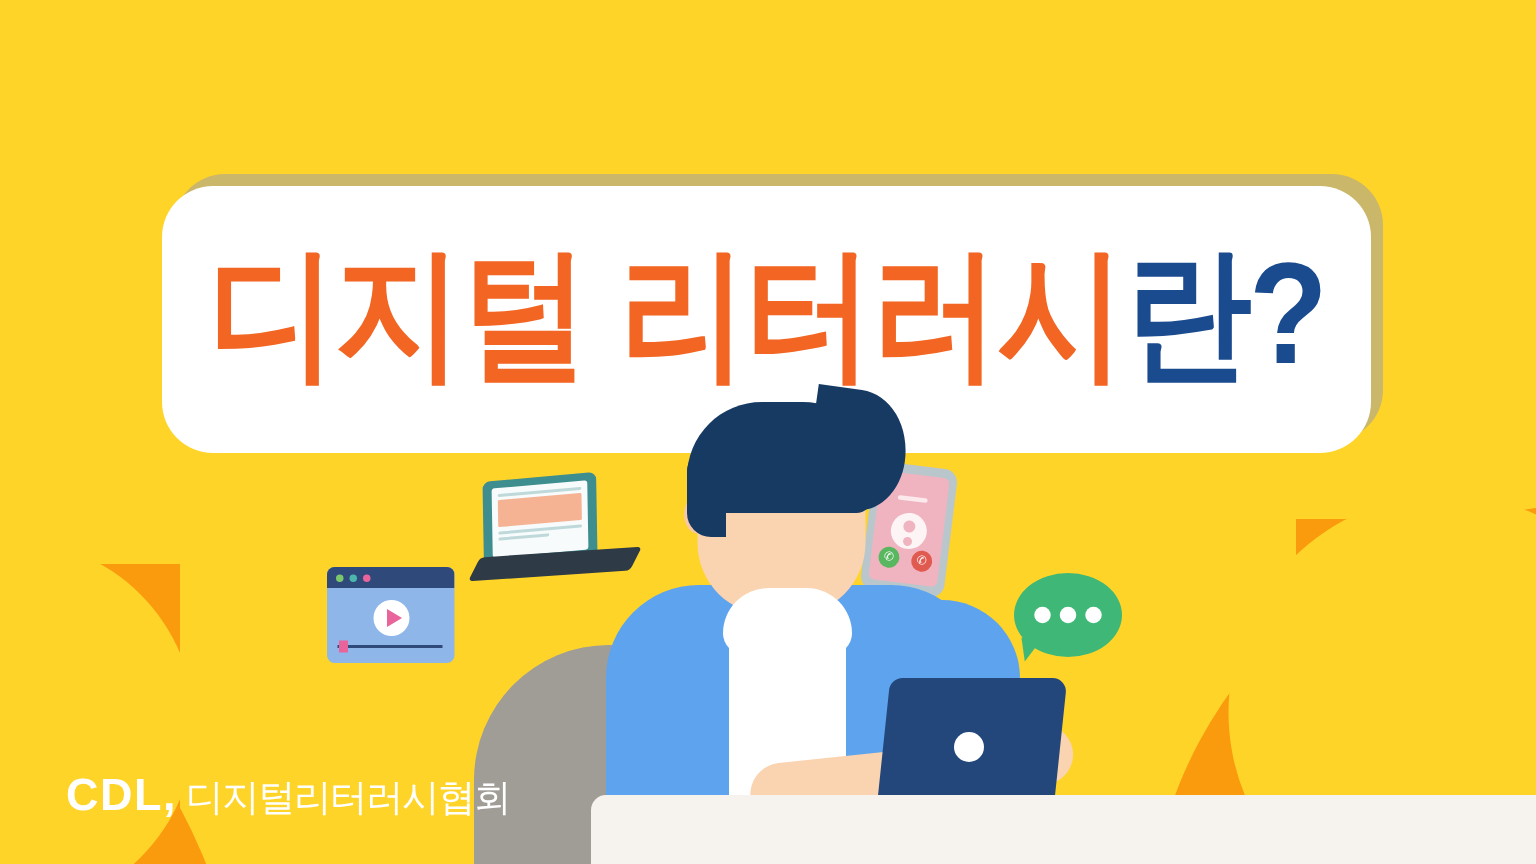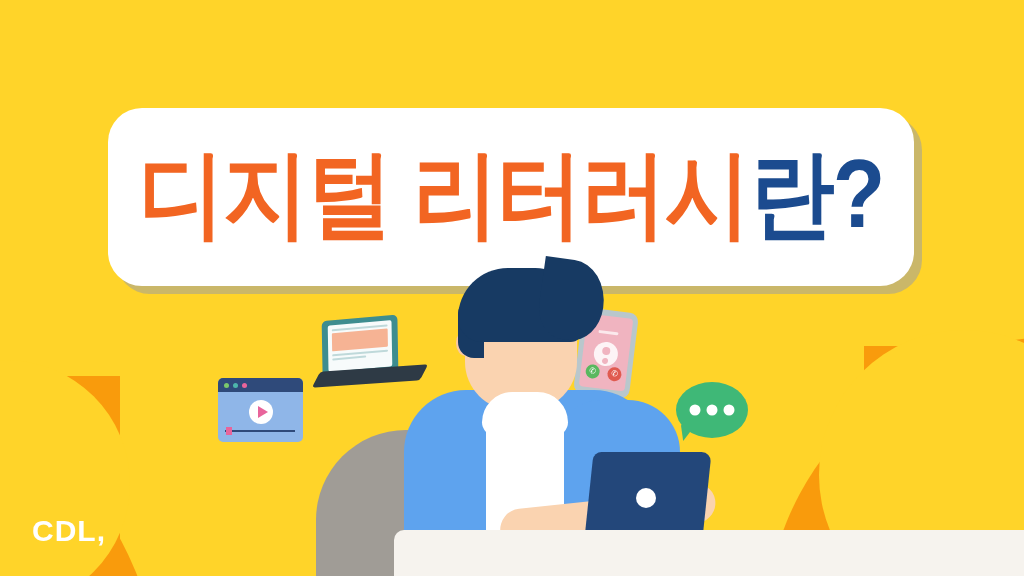--- a/index.html
+++ b/index.html
@@ -100,21 +100,21 @@
     width: 806px;
     height: 178px;
     background: #9E9E9E;
     opacity: 0.55;
     border-radius: 34px;
     z-index: 8;
   }
   .title-card {
     position: absolute;
     left: 108px;
-    top: 108px;
+    top: 124px;
     width: 806px;
     height: 178px;
     background: #FFFFFF;
     border-radius: 34px;
     z-index: 9;
     display: flex;
     align-items: center;
     justify-content: center;
   }
   .main-title {
@@ -505,21 +505,21 @@
   }
   .chat-dot {
     width: 11px; height: 11px;
     background: #FFFFFF;
     border-radius: 50%;
   }
 
   
   .logo {
     position: absolute;
-    left: 32px;
+    left: 44px;
     bottom: 28px;
     z-index: 50;
     display: flex;
     align-items: baseline;
     gap: 6px;
     color: #FFFFFF;
   }
   .logo-mark {
     font-size: 30px;
     font-weight: bold;
@@ -602,15 +602,16 @@
   <div class="illus arm-right"></div>
 
   <div class="illus laptop-screen"></div>
   <div class="illus laptop-logo"></div>
   <div class="illus laptop-base"></div>
 
   <div class="desk"></div>
 
   <div class="logo">
     <span class="logo-mark">CDL,</span>
+    <span class="logo-text">디지털리터러시협회</span>
   </div>
 
 </div>
 
 </body></html>

